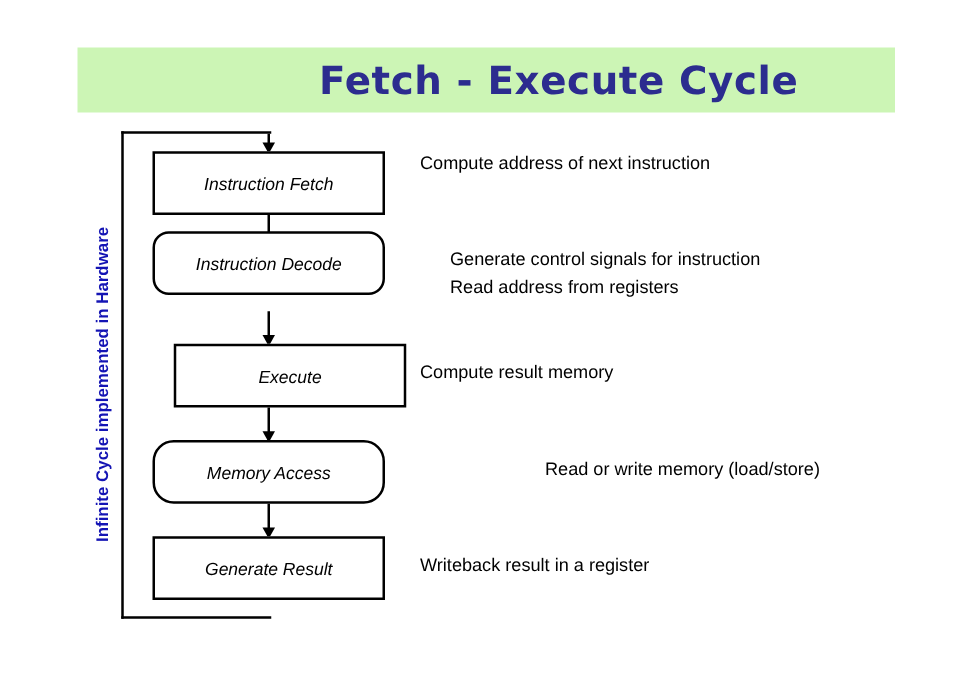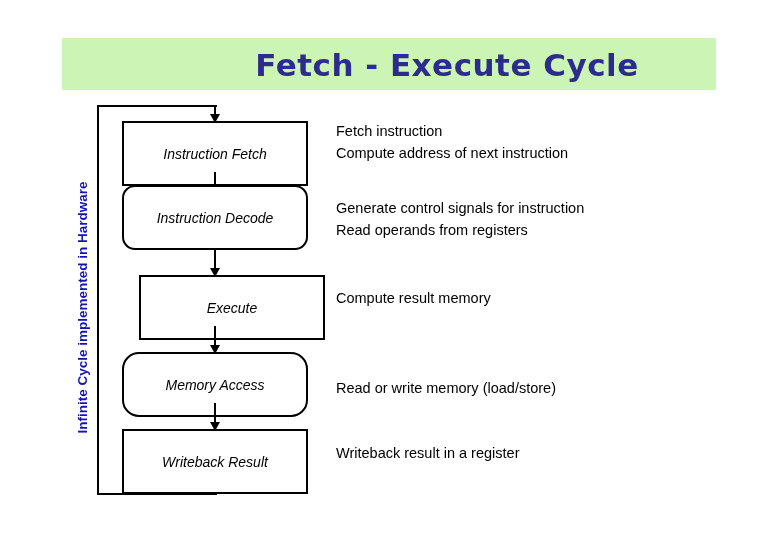--- a/index.html
+++ b/index.html
@@ -65,21 +65,21 @@
     border-top: 2px solid #000;
     border-bottom: 2px solid #000;
     box-sizing: border-box;
   }
 
   
   .flow-box {
     position: absolute;
     left: 122px;
     width: 186px;
-    height: 65px;
+    height: 51px;
     border: 2px solid #000;
     background: #ffffff;
     box-sizing: border-box;
     display: flex;
     align-items: center;
     justify-content: center;
     font-size: 14px;
     font-style: italic;
     color: #000;
   }
@@ -116,23 +116,23 @@
   
   .desc {
     position: absolute;
     left: 336px;
     width: 420px;
     font-size: 14.5px;
     color: #000;
     line-height: 1.55;
   }
   #desc-0 { top: 120px; }
-  #desc-1 { top: 197px; }
+  #desc-1 { top: 197px; margin-left: 24px; }
   #desc-2 { top: 287px; }
-  #desc-3 { top: 377px; }
+  #desc-3 { top: 365px; text-align: center; }
   #desc-4 { top: 442px; }
   .desc .line { display: block; white-space: nowrap; }
 </style>
 </head>
 <body>
 
 <div id="title-banner"></div>
 <div id="title-text">Fetch - Execute Cycle</div>
 
 <div id="side-label">Infinite Cycle implemented in Hardware</div>
@@ -146,29 +146,28 @@
 
 <div class="flow-box" id="box-1">Instruction Decode</div>
 <div class="arrow" id="arrow-1"></div>
 
 <div class="flow-box" id="box-2">Execute</div>
 <div class="arrow" id="arrow-2"></div>
 
 <div class="flow-box" id="box-3">Memory Access</div>
 <div class="arrow" id="arrow-3"></div>
 
-<div class="flow-box" id="box-4">Writeback Result</div>
+<div class="flow-box" id="box-4">Generate Result</div>
 
 <div class="desc" id="desc-0">
-  <span class="line">Fetch instruction</span>
   <span class="line">Compute address of next instruction</span>
 </div>
 <div class="desc" id="desc-1">
   <span class="line">Generate control signals for instruction</span>
-  <span class="line">Read operands from registers</span>
+  <span class="line">Read address from registers</span>
 </div>
 <div class="desc" id="desc-2">
   <span class="line">Compute result memory</span>
 </div>
 <div class="desc" id="desc-3">
   <span class="line">Read or write memory (load/store)</span>
 </div>
 <div class="desc" id="desc-4">
   <span class="line">Writeback result in a register</span>
 </div>

